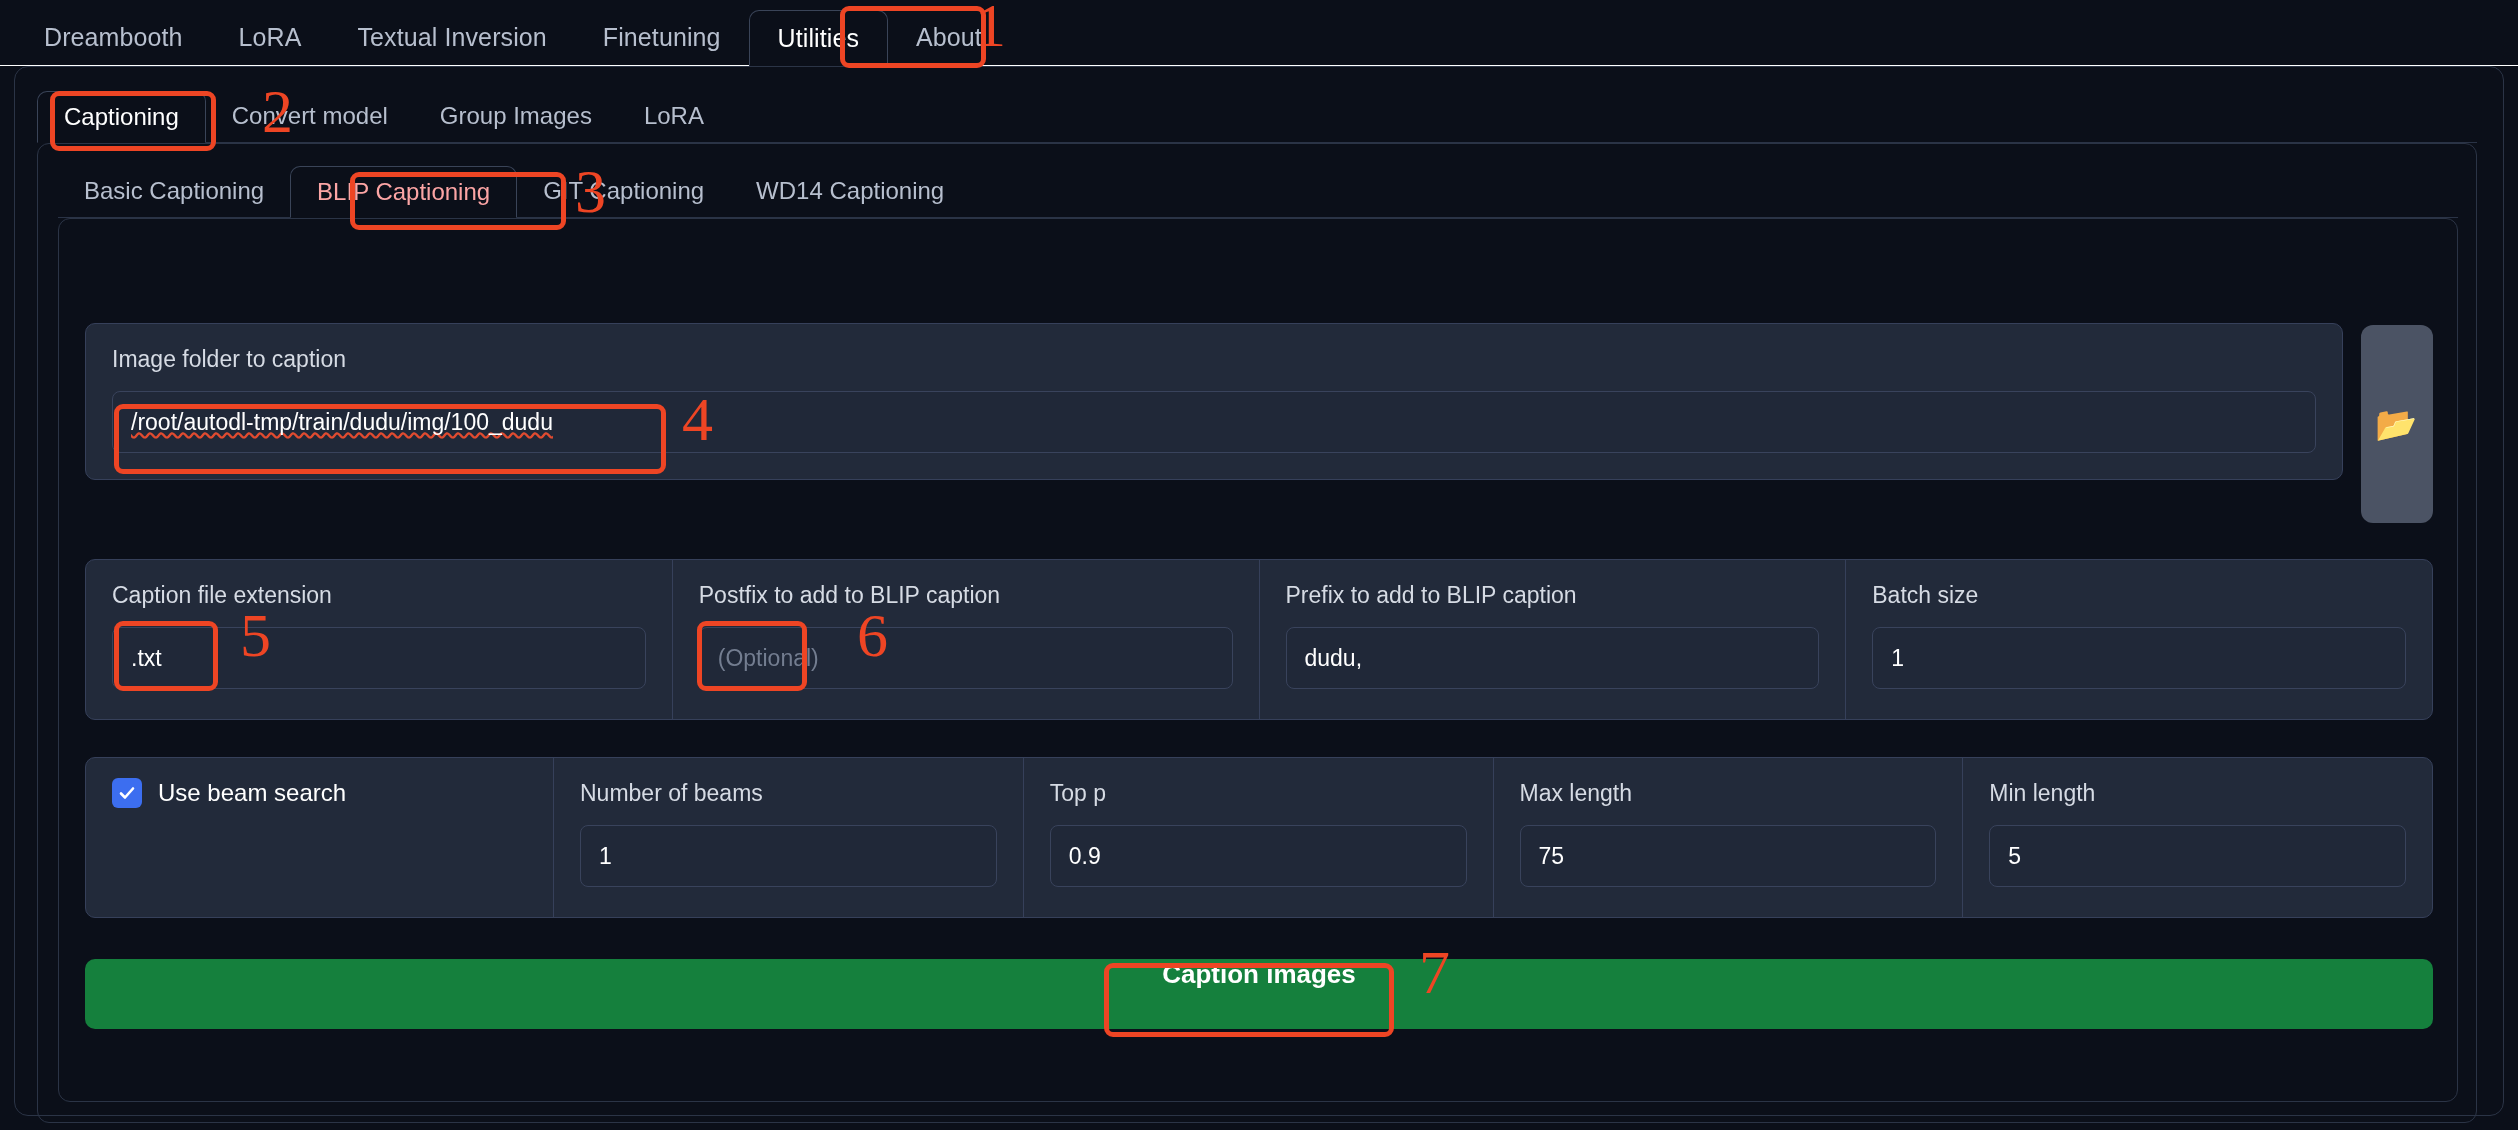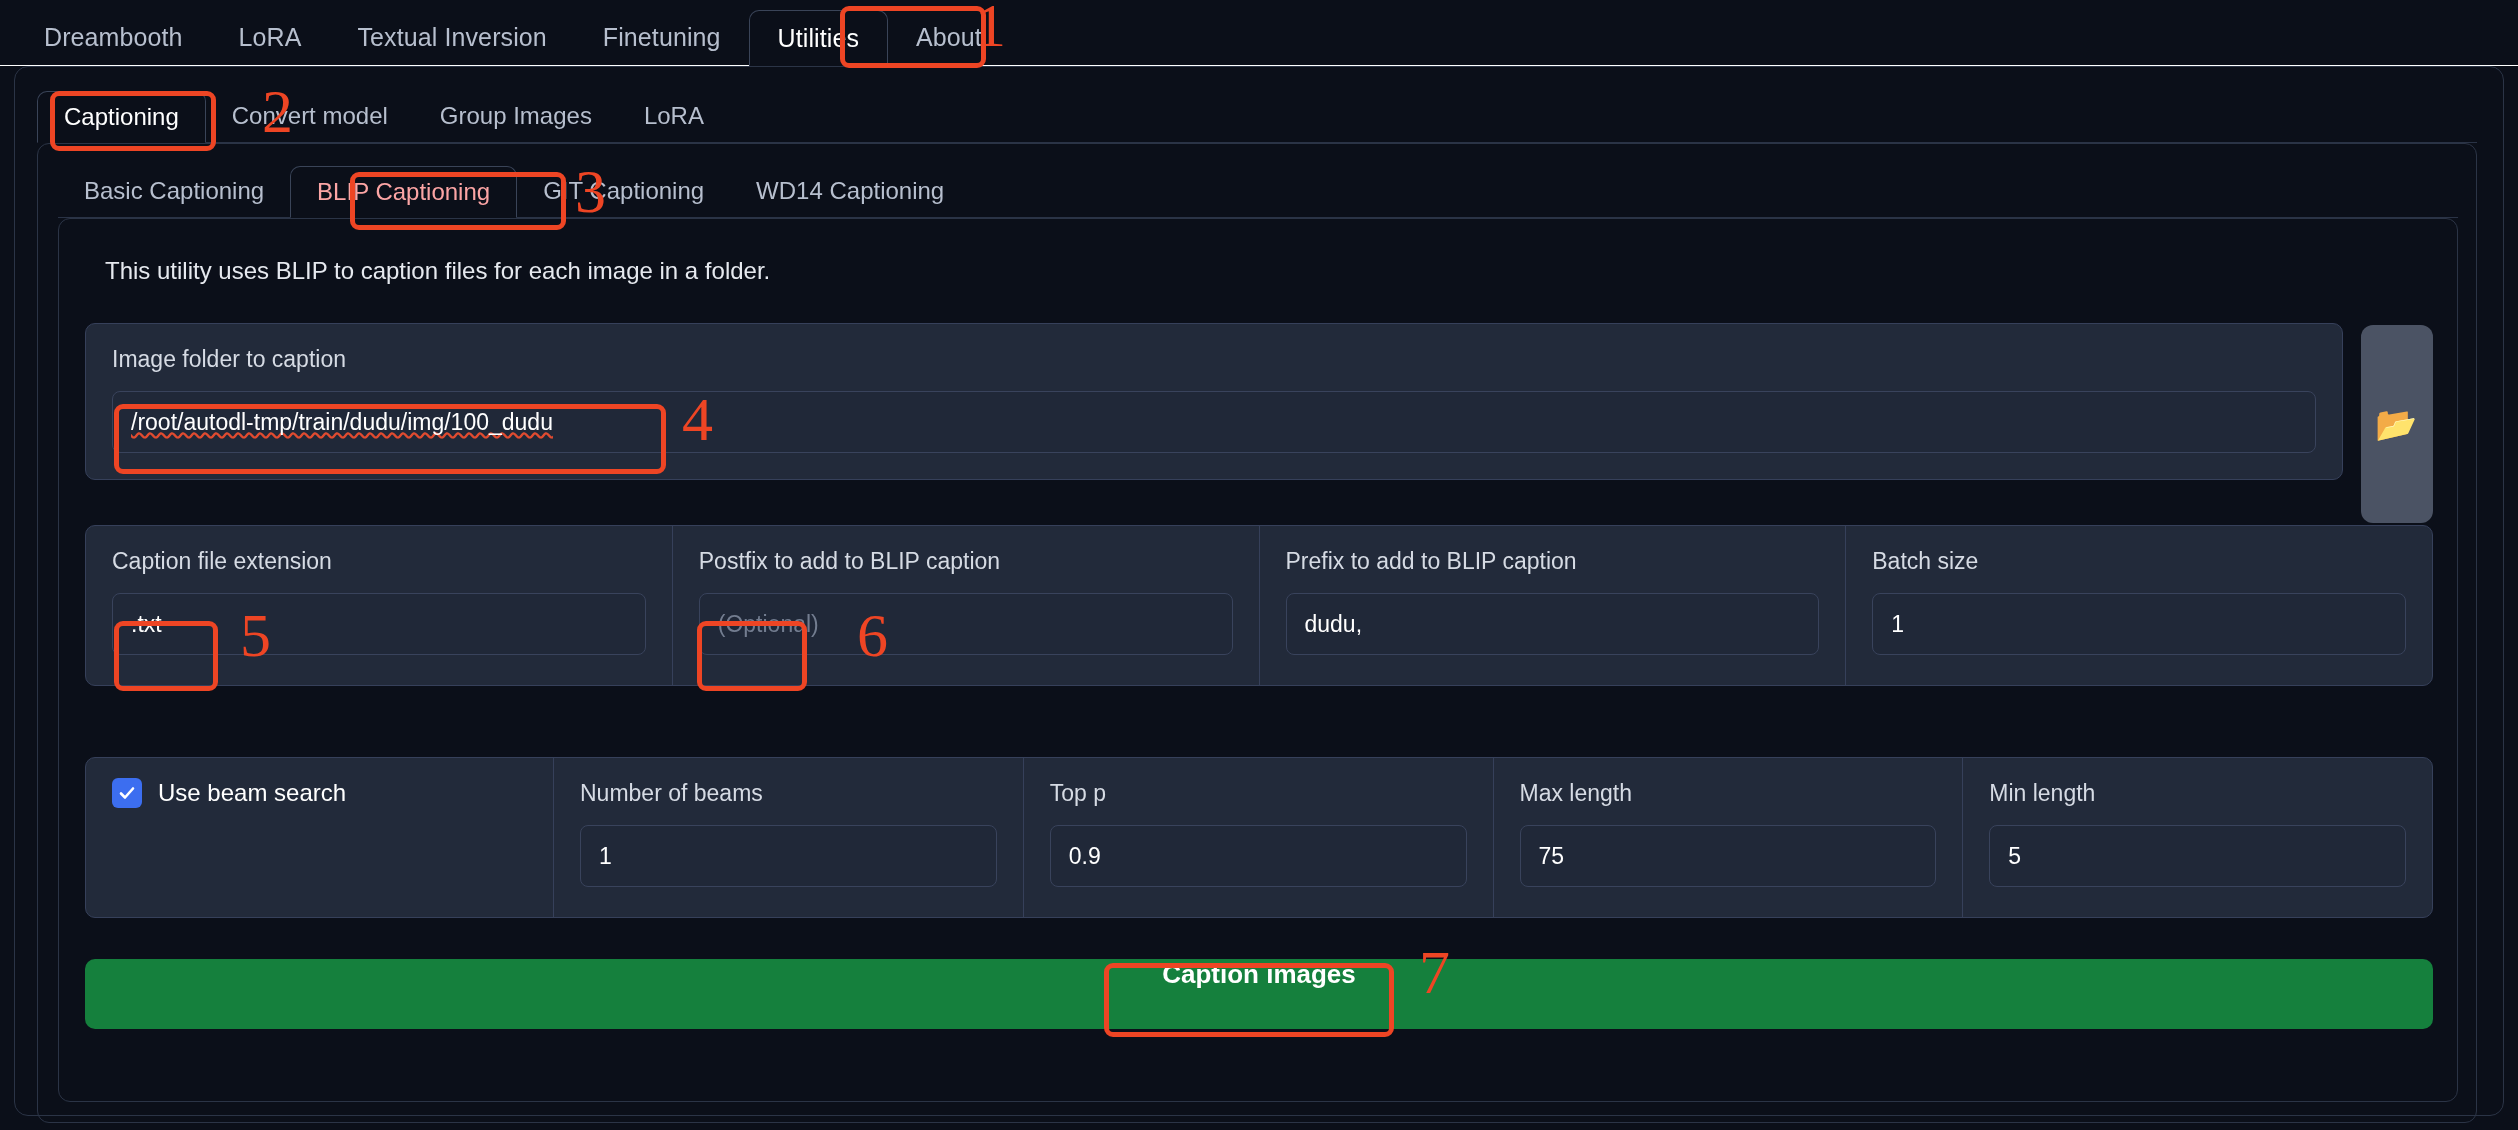--- a/index.html
+++ b/index.html
@@ -181,21 +181,21 @@
     align-items: center;
     justify-content: center;
     font-size: 34px;
     flex: none;
     margin-top: 2px;
   }
 
   
   .quad-row {
     position: absolute;
-    left: 26px; top: 306px;
+    left: 26px; top: 340px;
     width: 2348px;
     background: #222a3a;
     border: 1px solid #36405a;
     border-radius: 10px;
     display: flex;
   }
   .quad-cell {
     flex: 1;
     padding: 22px 26px 30px 26px;
     border-right: 1px solid #36405a;
@@ -324,21 +324,20 @@
         <div class="tab-l3">
           <span>GIT Captioning</span>
         </div>
         <div class="tab-l3">
           <span>WD14 Captioning</span>
         </div>
       </div>
 
       <div class="panel-l3">
 
-        <div class="description">This utility uses BLIP to caption files for each image in a folder.</div>
 
         <div class="folder-row">
           <div class="group-box folder-box">
             <div class="field-label">Image folder to caption</div>
             <div class="input">
               <span class="spell">/root/autodl-tmp/train/dudu/img/100_dudu</span>
             </div>
           </div>
           <div class="folder-btn">
             <span>📂</span>

